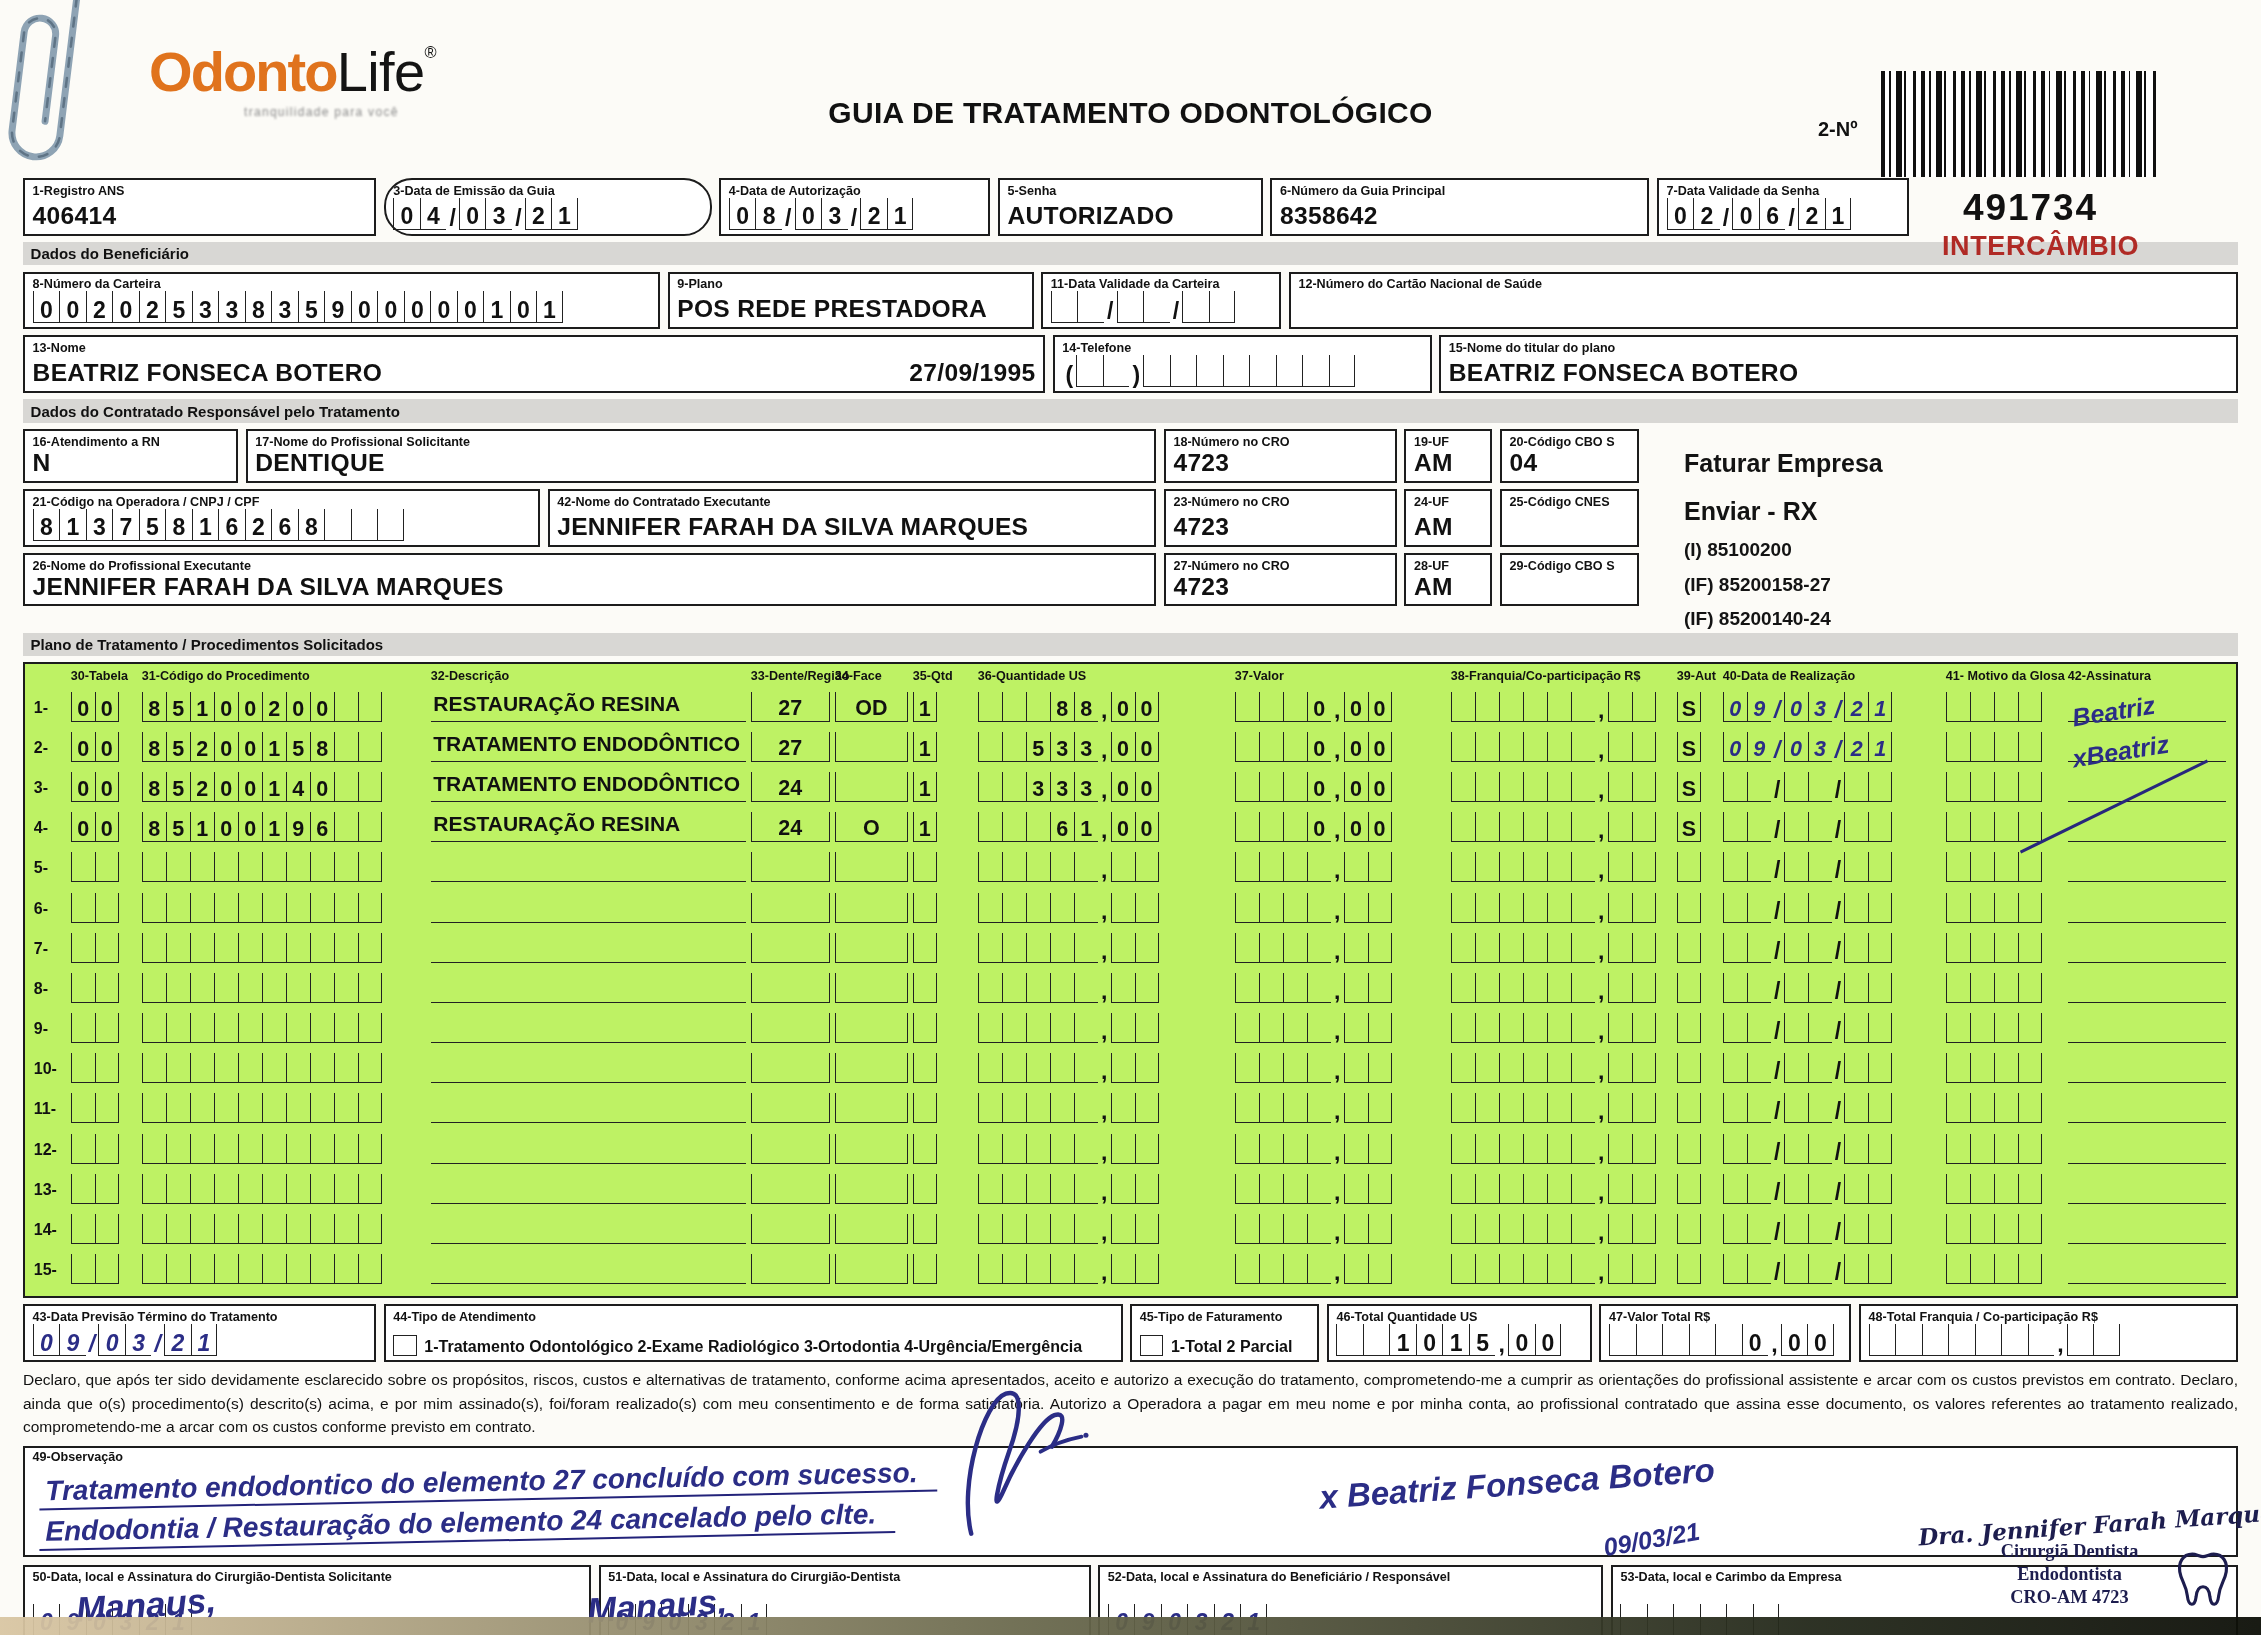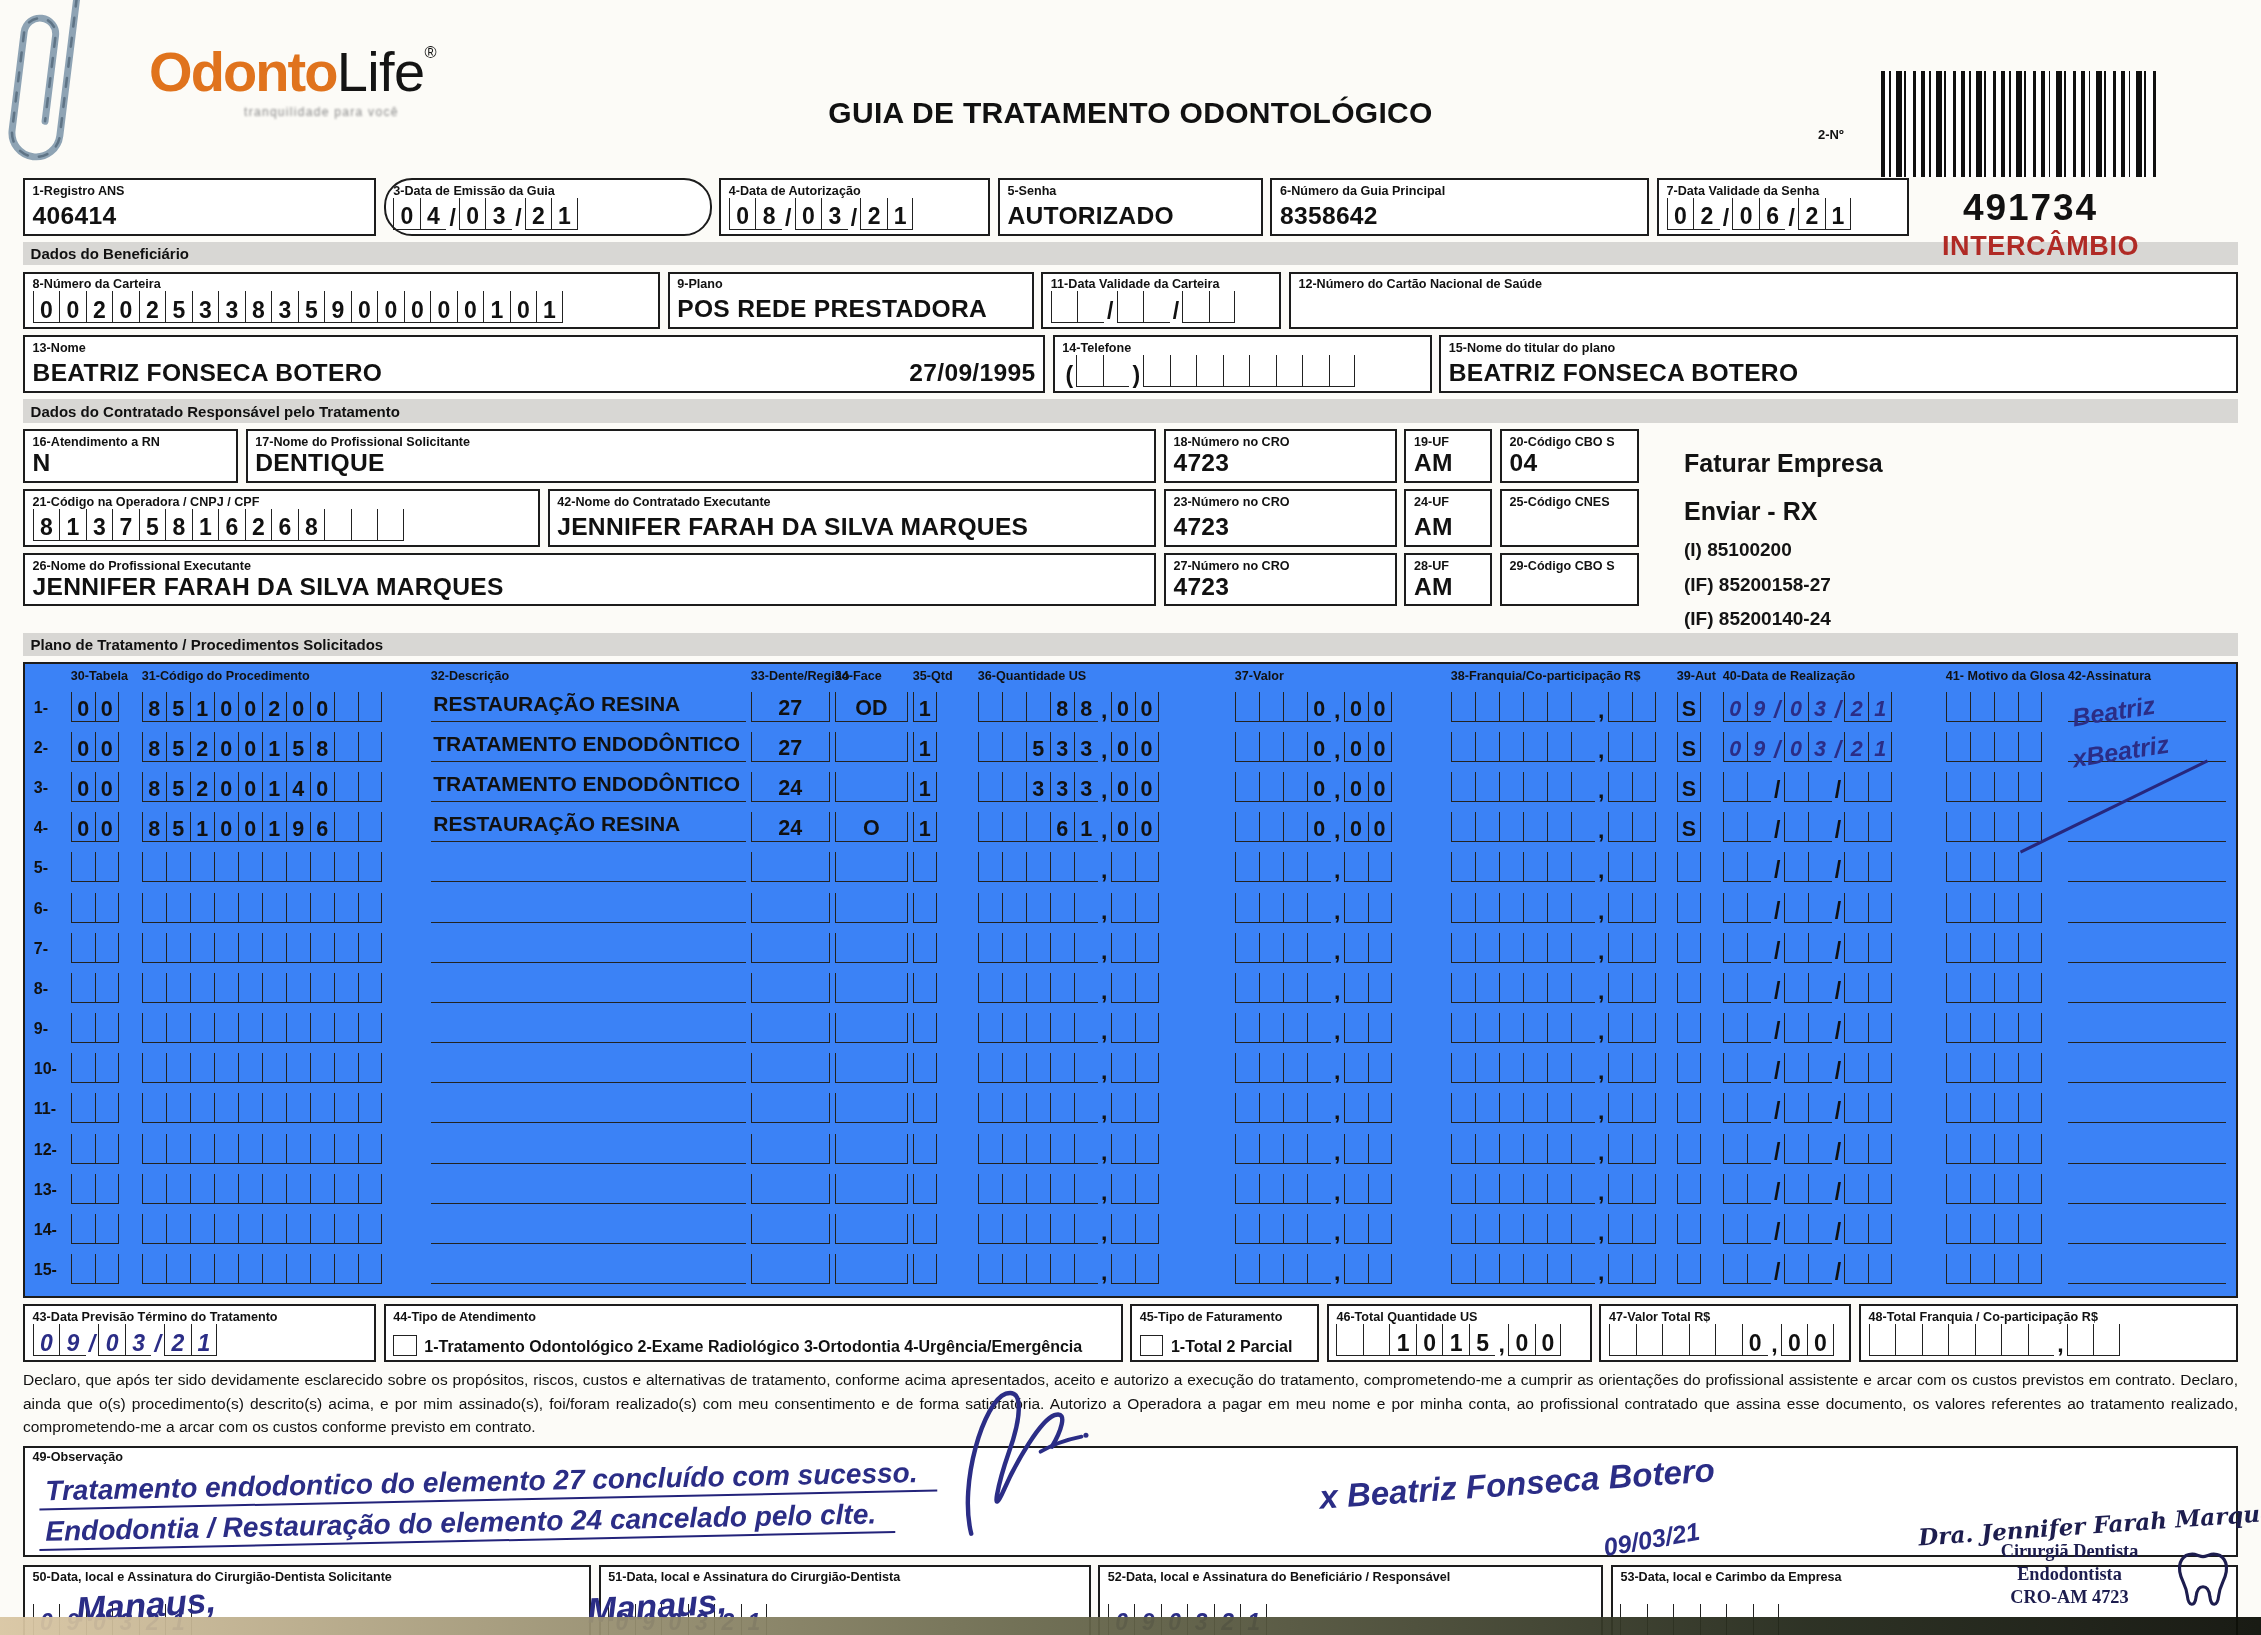--- a/index.html
+++ b/index.html
@@ -6,21 +6,21 @@
   .page{position:relative;width:2261px;height:1635px;background:#fcfbf7;overflow:hidden;
         font-family:"Liberation Sans",sans-serif;color:#111;padding:0 23px;box-sizing:border-box;}
   
   .hdr{position:relative;height:178px;}
   .logo{position:absolute;left:126px;top:44px;line-height:1;}
   .logo-odonto{font-size:56px;font-weight:800;color:#e0731d;letter-spacing:-1.9px;}
   .logo-life{font-size:56px;font-weight:500;color:#141414;letter-spacing:-0.6px;}
   .logo-reg{font-size:16.4px;vertical-align:top;color:#141414;}
   .logo-tagline{font-size:12px;color:#8a8a8a;margin:6.3px 0 0 95px;filter:blur(1px);letter-spacing:1.3px;}
   .title{position:absolute;left:50%;top:96px;transform:translateX(-50%);font-size:30px;font-weight:700;letter-spacing:0.3px;white-space:nowrap;}
-  .bc-label{position:absolute;left:1795px;top:127px;font-size:13px;font-weight:600;}
+  .bc-label{position:absolute;left:1795px;top:118px;font-size:20px;font-weight:600;}
   .barcode{position:absolute;left:1858px;top:71px;width:275px;height:106px;
     background:repeating-linear-gradient(90deg,#101010 0 4.4px,#fff 4.4px 7.6px,#101010 7.6px 9.5px,#fff 9.5px 15px,#101010 15px 21px,#fff 21px 23px,#101010 23px 25px,#fff 25px 32px,#101010 32px 35px,#fff 35px 40px);}
   .guide-number{position:absolute;left:1940px;top:187px;font-size:37px;font-weight:600;letter-spacing:1.9px;}
   .intercambio{position:absolute;left:1919px;top:231px;font-size:27px;font-weight:800;color:#b02a25;letter-spacing:0.6px;}
   
   .fieldrow{display:flex;gap:7.6px;margin-bottom:6.3px;}
   .field{border:2.5px solid #1c1c1c;background:#fff;padding:3.8px 7.6px;display:flex;flex-direction:column;justify-content:space-between;box-sizing:border-box;}
   .flabel{font-size:12.6px;font-weight:600;white-space:nowrap;}
   .fvalue{font-size:24.6px;font-weight:600;letter-spacing:0.3px;white-space:nowrap;}
   .secbar{background:#d8d7d4;font-size:15px;font-weight:700;padding:3.2px 7.6px;margin:2.5px 0 6.3px;}
@@ -36,21 +36,21 @@
   .optrow{display:flex;align-items:flex-end;}
   .opttext{font-size:16px;font-weight:600;white-space:nowrap;}
   
   .contr-wrap{display:flex;}
   .contr-left{flex:1;}
   .notes{width:599px;padding:1.3px 0 0 45px;box-sizing:border-box;}
   .note-code{font-size:25px;font-weight:600;color:#c0392b;}
   .note-big{font-size:25px;font-weight:600;color:#131313;margin-top:19px;white-space:nowrap;}
   .note-small{font-size:19px;font-weight:700;color:#131313;margin-top:12.6px;white-space:nowrap;}
   
-  .tablewrap{position:relative;border:2.5px solid #1c1c1c;background:#3b82f6;padding:5px 8.8px 3.8px;margin-bottom:6.3px;}
+  .tablewrap{position:relative;border:2.5px solid #1c1c1c;background:#bef264;padding:5px 8.8px 3.8px;margin-bottom:6.3px;}
   .thead,.trow{display:grid;grid-template-columns:32px 66px 284px 315px 79px 73px 60px 252px 211px 221px 41px 218px 117px 158px;column-gap:5px;align-items:end;}
   .thead{margin-bottom:6.3px;}
   .thead span{font-size:12.6px;font-weight:700;white-space:nowrap;overflow:visible;}
   .trow{height:32px;margin-bottom:8.2px;}
   .trow .cell{width:24px;height:30px;font-size:21.5px;}
   .rown{font-size:16px;font-weight:700;padding-bottom:5px;}
   .desc{height:30px;border-bottom:1.9px solid #222;font-size:21px;font-weight:600;white-space:nowrap;padding-left:2.5px;box-sizing:border-box;}
   .ubox{display:flex;justify-content:center;align-items:flex-end;height:30px;border-left:1.9px solid #222;border-right:1.9px solid #222;border-bottom:1.9px solid #222;font-size:21.5px;font-weight:600;box-sizing:border-box;}
   .sigcell{height:30px;border-bottom:1.9px solid #222;position:relative;}
   .sig{position:absolute;left:3.8px;bottom:-5px;font-size:25px;transform:rotate(-9deg);white-space:nowrap;}

